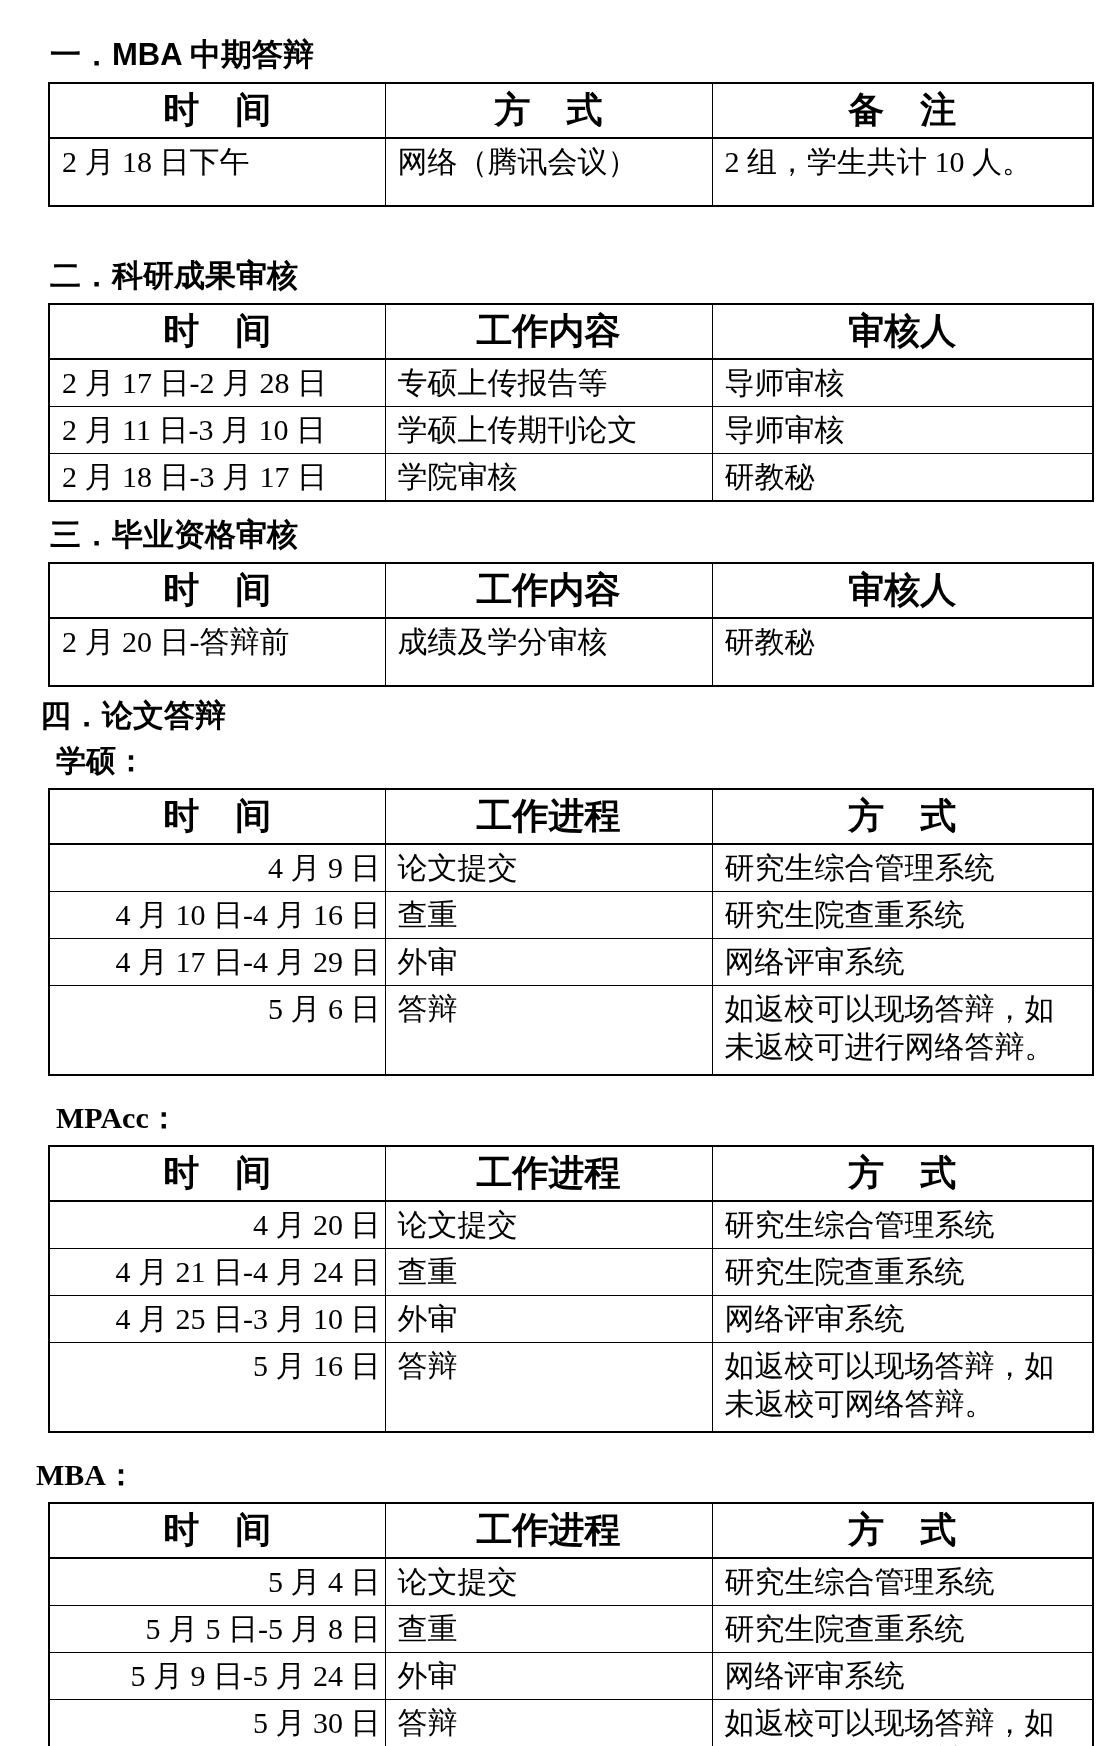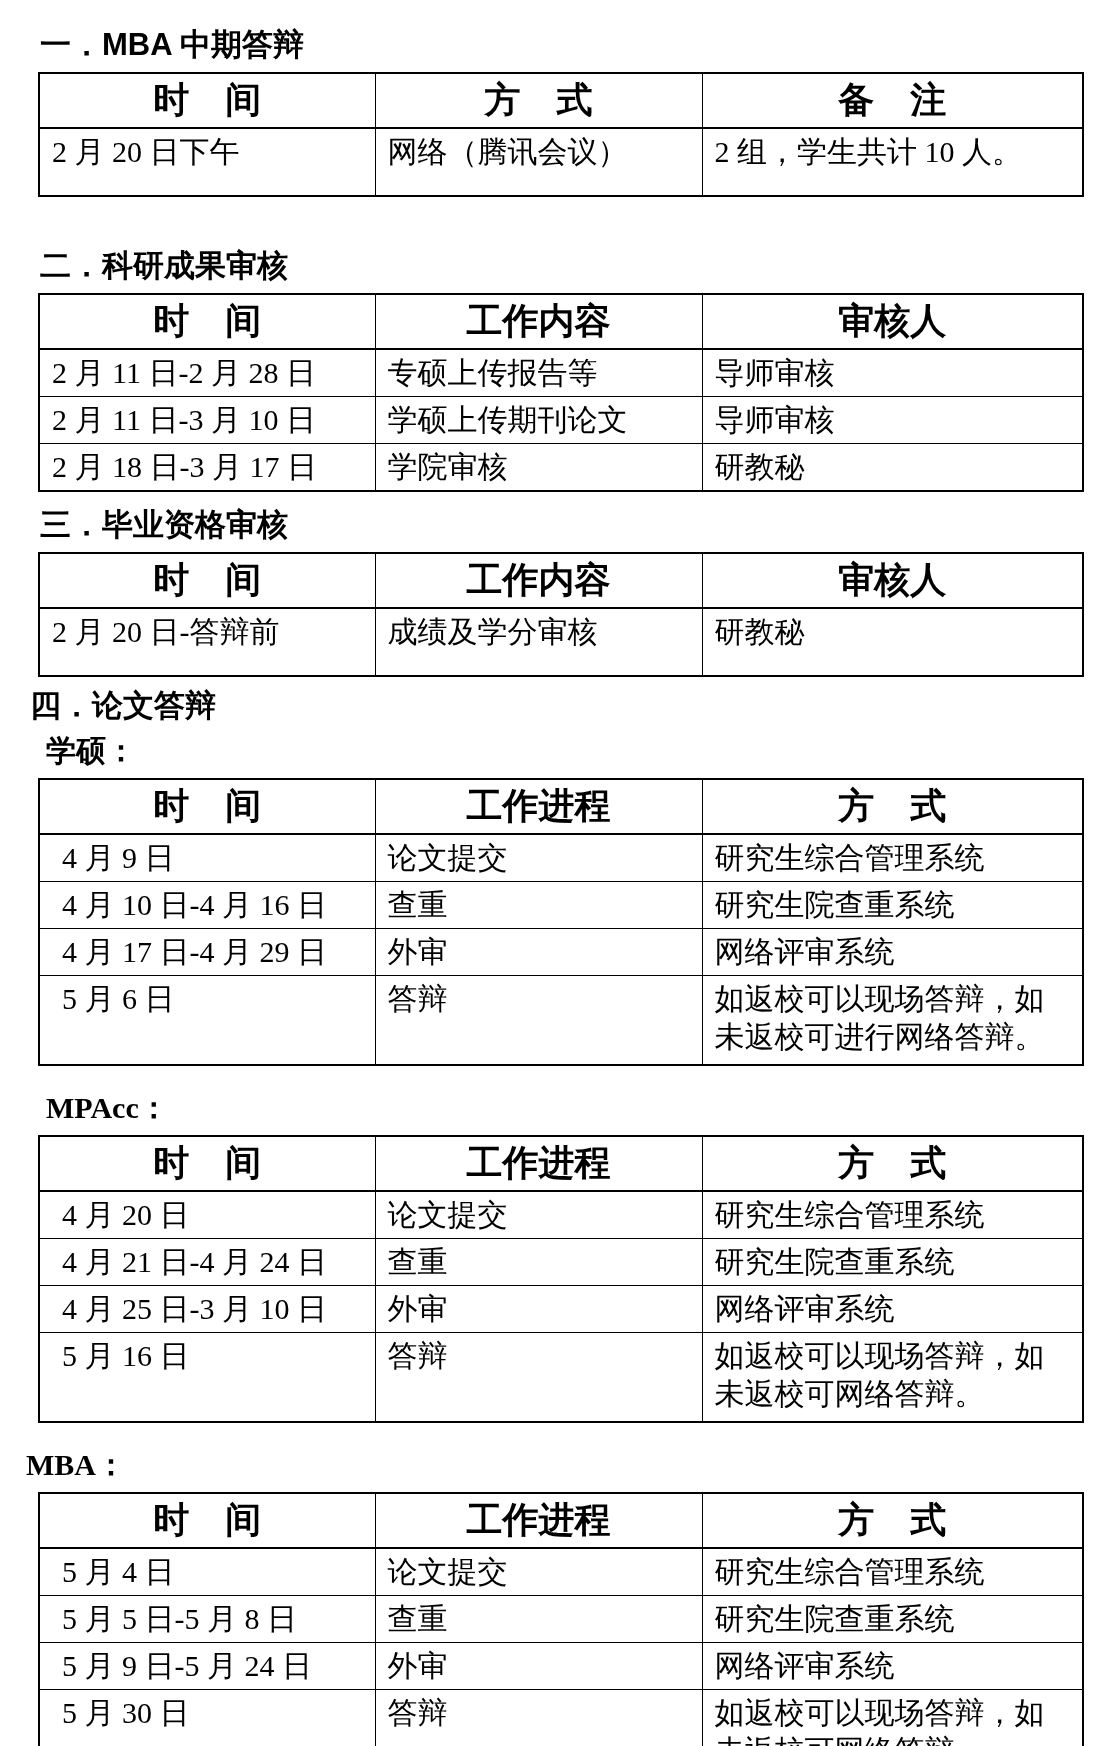--- a/index.html
+++ b/index.html
@@ -7,21 +7,21 @@
     background: #ffffff;
   }
   body {
     width: 1105px;
     min-height: 1746px;
     box-sizing: border-box;
     padding: 26px 20px 40px 38px;
     color: #000000;
     font-family: "Liberation Serif", "DejaVu Serif", serif;
   }
-  .sec { margin: 0; }
+  .sec { margin: 10px; }
   .sec-title {
     font-family: "Liberation Sans", "DejaVu Sans", sans-serif;
     font-weight: 700;
     font-size: 31px;
     line-height: 37px;
     margin: 0 0 9px 2px;
     white-space: pre;
   }
   .sec-2 { margin-top: 50px; }
   .sec-3 { margin-top: 14px; }
@@ -63,21 +63,21 @@
     border: 1.5px solid #000;
     vertical-align: top;
     line-height: 38px;
     padding: 4px 8px 0 12px;
     height: 42px;
     overflow: hidden;
   }
   td.c1 { padding-left: 14px; }
   tr.row-tall td { height: 62px; }
   tr.row-2line td { height: 84px; }
-  table.dates-centered td.c1 { text-align: left; padding-left: 22px; padding-right: 4px; }
+  table.dates-centered td.c1 { text-align: right; padding-left: 22px; padding-right: 4px; }
 </style>
 </head>
 <body>
 
 <div class="sec sec-1">
   <div class="sec-title">一．MBA 中期答辩</div>
   <table class="tbl">
     <colgroup>
         <col class="w1">
         <col class="w2">
@@ -85,21 +85,21 @@
       </colgroup>
     <thead>
       <tr>
         <th>时　间</th>
         <th>方　式</th>
         <th>备　注</th>
       </tr>
     </thead>
     <tbody>
       <tr class="row-tall">
-        <td class="c1">2 月 20 日下午</td>
+        <td class="c1">2 月 18 日下午</td>
         <td class="c2">网络（腾讯会议）</td>
         <td class="c3">2 组，学生共计 10 人。</td>
       </tr>
     </tbody>
   </table>
 </div>
 
 <div class="sec sec-2">
   <div class="sec-title">二．科研成果审核</div>
   <table class="tbl">
@@ -110,21 +110,21 @@
       </colgroup>
     <thead>
       <tr>
         <th>时　间</th>
         <th>工作内容</th>
         <th>审核人</th>
       </tr>
     </thead>
     <tbody>
       <tr>
-        <td class="c1">2 月 11 日-2 月 28 日</td>
+        <td class="c1">2 月 17 日-2 月 28 日</td>
         <td class="c2">专硕上传报告等</td>
         <td class="c3">导师审核</td>
       </tr>
       <tr>
         <td class="c1">2 月 11 日-3 月 10 日</td>
         <td class="c2">学硕上传期刊论文</td>
         <td class="c3">导师审核</td>
       </tr>
       <tr>
         <td class="c1">2 月 18 日-3 月 17 日</td>

